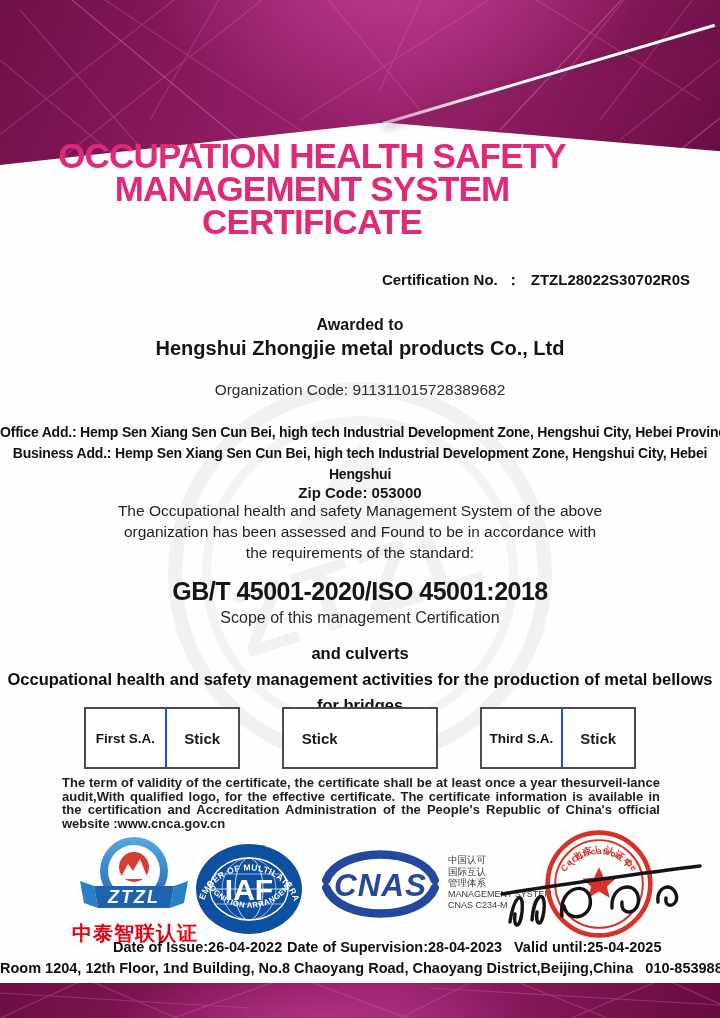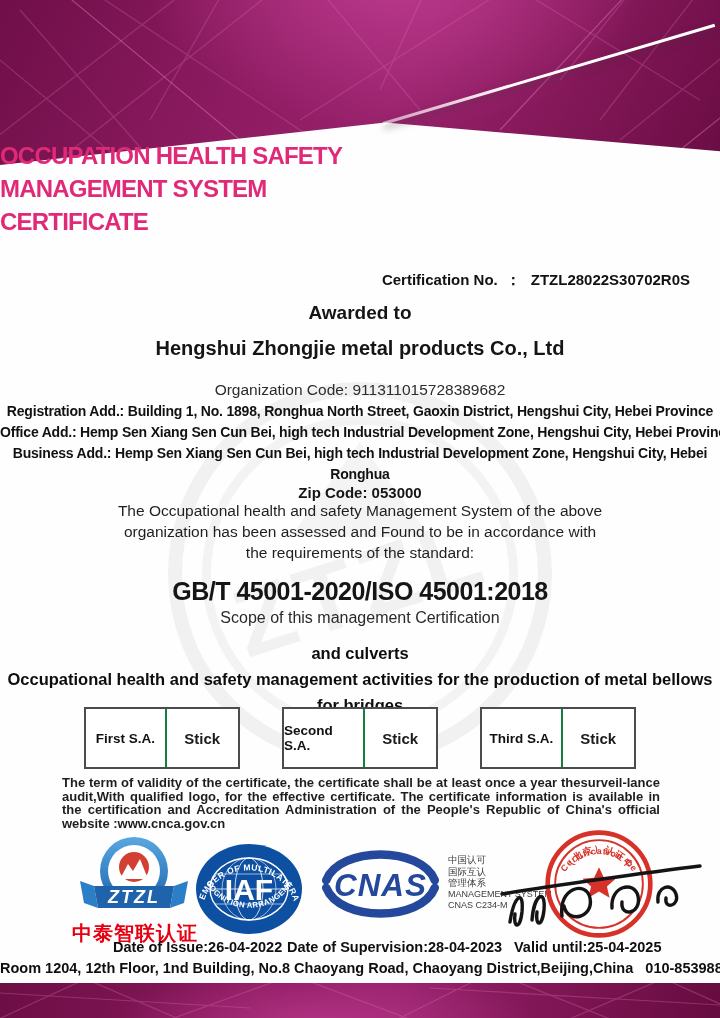--- a/index.html
+++ b/index.html
@@ -18,55 +18,55 @@
     filter: drop-shadow(0 5px 5px rgba(72,45,62,.55));
   }
   .header-lines { position:absolute; left:0; top:0; }
   .crack {
     position:absolute; left:383px; top:122px; width:346px; height:3px;
     background:linear-gradient(90deg, rgba(255,255,255,.55), #ffffff 40%);
     transform:rotate(-16.5deg); transform-origin:left center;
     box-shadow:0 4px 7px rgba(70,45,60,.5);
   }
 
-  .title { position:absolute; left:0; top:139px; width:624px; text-align:left; z-index:4;
-    color:#e02a78; font-weight:bold; font-size:24px; line-height:33px; letter-spacing:-0.8px; }
+  .title { position:absolute; left:0; top:139px; width:624px; text-align:center; z-index:4;
+    color:#e02a78; font-weight:bold; font-size:35px; line-height:33px; letter-spacing:-0.8px; }
   .title span { display:block; }
 
   
   .cert-no { position:absolute; top:271px; right:30px; z-index:4; font-size:15px; font-weight:bold; color:#111; }
   .cert-no .sep { margin:0 10px 0 8px; }
 
   
   .watermark { position:absolute; left:168px; top:382px; width:384px; height:384px; z-index:1; opacity:.55; }
   .wm-ring1 { position:absolute; inset:0; border:14px solid #e7e7e7; border-radius:50%; }
   .wm-ring2 { position:absolute; inset:34px; border:9px solid #ebebeb; border-radius:50%; }
   .wm-peak { position:absolute; left:122px; top:60px; width:0; height:0;
     border-left:70px solid transparent; border-right:70px solid transparent; border-bottom:95px solid #ededed; }
   .wm-text { position:absolute; left:0; top:150px; width:100%; text-align:center;
     font-size:96px; font-weight:bold; color:#e7e7e7; letter-spacing:6px; transform:rotate(-18deg); }
 
   
   .center-text { position:absolute; left:0; width:720px; text-align:center; z-index:2; color:#151515; }
-  .awarded   { top:302px; font-size:19px; font-weight:bold;text-align:center; }
+  .awarded   { top:316px; font-size:16px; font-weight:bold;text-align:center; }
   .company   { top:337px; font-size:20px; font-weight:bold; }
   .orgcode   { top:381px; font-size:15.5px; color:#2c2c2c; }
   .addr      { font-size:14px; font-weight:bold; letter-spacing:-0.2px; white-space:nowrap; color:#111; }
   .addr1 { top:403px; } .addr2 { top:424px; } .addr3 { top:445px; }
   .addr4 { top:466px; white-space:normal; } .zip { top:484px; font-size:15px; font-weight:bold; }
   .statement { top:500px; font-size:15.5px; line-height:21px; color:#1f1f1f; }
   .standard  { top:577px; font-size:25px; font-weight:bold; letter-spacing:-0.5px; }
   .scope-label { top:609px; font-size:16px; color:#2a2a2a; }
   .scope-text  { top:640px; font-size:16.5px; font-weight:bold; line-height:26px; color:#0d0d0d; }
 
   
   .audit-row { position:absolute; left:0; top:707px; width:720px; display:flex; justify-content:center; gap:42px; z-index:2; }
   .audit-box { display:flex; width:156px; height:62px; border:2px solid #4c4c4c; background:#fff; }
   .audit-box > div { display:flex; align-items:center; justify-content:center; }
-  .audit-label { width:53%; border-right:2px solid #15803d; font-size:13.5px; font-weight:bold; color:#111; }
+  .audit-label { width:53%; border-right:2px solid #1d4ed8; font-size:13.5px; font-weight:bold; color:#111; }
   .audit-value { width:47%; font-size:15px; font-weight:bold; color:#1c1c1c;text-align:right; }
 
   
   .fine-print { position:absolute; left:62px; top:776px; width:598px; z-index:2;
     font-size:13px; font-weight:bold; line-height:13.5px; color:#1e1e1e; text-align:justify; }
 
   
   .logo-row { position:absolute; left:0; top:828px; width:720px; height:112px; z-index:2; }
   .ztzl { position:absolute; left:72px; top:6px; width:124px; text-align:center; }
   .ztzl-caption { margin-top:-2px; font-size:20px; font-weight:bold; color:#e60012; letter-spacing:1px; white-space:nowrap; }
@@ -136,24 +136,23 @@
     <div class="wm-ring1"></div>
     <div class="wm-ring2"></div>
     <div class="wm-peak"></div>
     <div class="wm-text">ZTZL</div>
   </div>
 
   <div class="center-text awarded">Awarded to</div>
   <div class="center-text company">Hengshui Zhongjie metal products Co., Ltd</div>
 
   <div class="center-text orgcode">Organization Code: 911311015728389682</div>
-  <div class="center-text addr addr1">Registration Add.: Building 1, No. 1898, Ronghua North Street, Gaoxin District, Hengshui City, Hebei Province</div>
   <div class="center-text addr addr2">Office Add.: Hemp Sen Xiang Sen Cun Bei, high tech Industrial Development Zone, Hengshui City, Hebei Province</div>
   <div class="center-text addr addr3">Business Add.: Hemp Sen Xiang Sen Cun Bei, high tech Industrial Development Zone, Hengshui City, Hebei</div>
-  <div class="center-text addr addr4">Ronghua</div>
+  <div class="center-text addr addr4">Hengshui</div>
   <div class="center-text zip">Zip Code: 053000</div>
 
   <div class="center-text statement">
     <div>The Occupational health and safety Management System of the above</div>
     <div>organization has been assessed and Found to be in accordance with</div>
     <div>the requirements of the standard:</div>
   </div>
 
   <div class="center-text standard">GB/T 45001-2020/ISO 45001:2018</div>
 
@@ -162,21 +161,20 @@
     <div>and culverts</div>
     <div>Occupational health and safety management activities for the production of metal bellows for bridges</div>
   </div>
 
   <div class="audit-row">
     <div class="audit-box">
       <div class="audit-label">First S.A.</div>
       <div class="audit-value">Stick</div>
     </div>
     <div class="audit-box">
-      <div class="audit-label">Second S.A.</div>
       <div class="audit-value">Stick</div>
     </div>
     <div class="audit-box">
       <div class="audit-label">Third S.A.</div>
       <div class="audit-value">Stick</div>
     </div>
   </div>
 
   <div class="fine-print">The term of validity of the certificate, the certificate shall be at least once a year thesurveil-lance audit,With qualified logo, for the effective certificate. The certificate information is available in the certification and Accreditation Administration of the People's Republic of China's official website :www.cnca.gov.cn</div>
 

